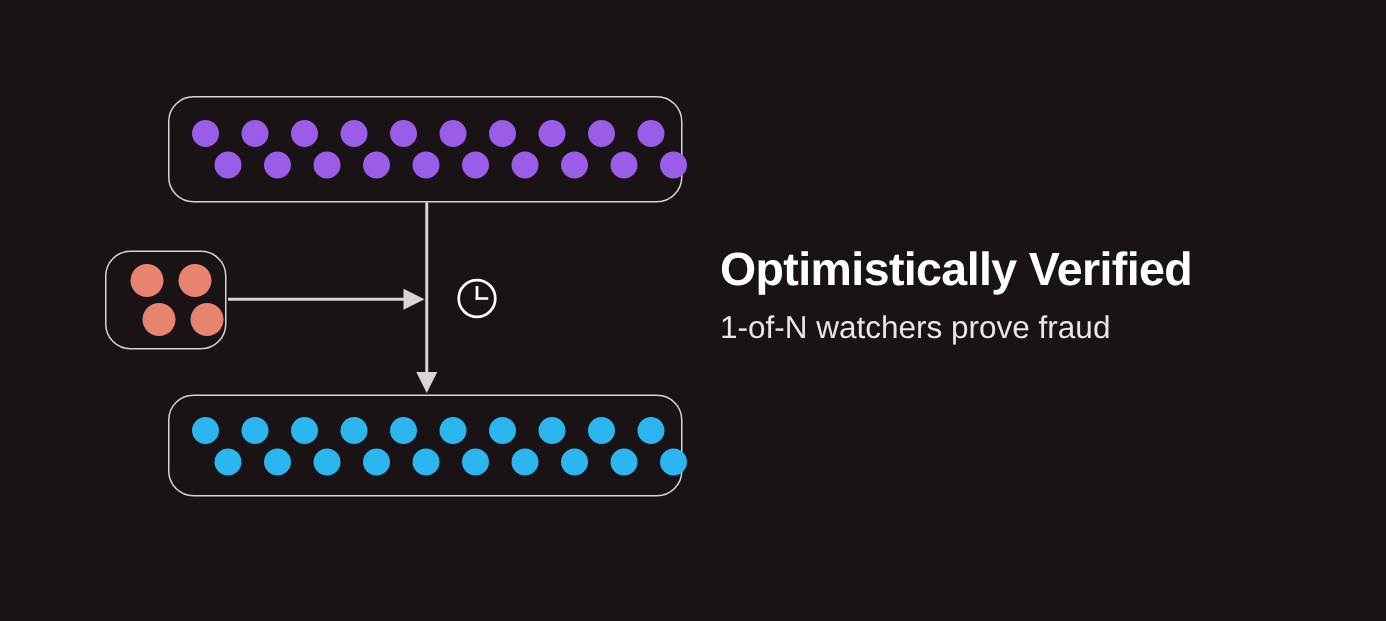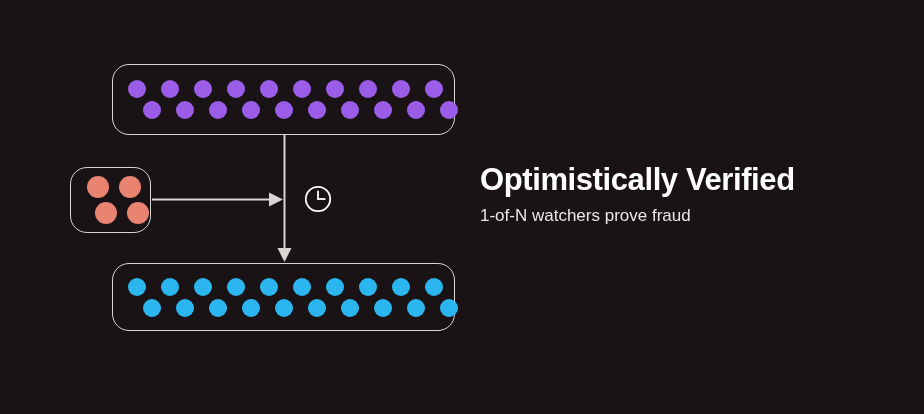--- a/index.html
+++ b/index.html
@@ -128,21 +128,21 @@
   #heading {
     margin: 0;
     font-size: 31px;
     font-weight: bold;
     line-height: 1.12;
     letter-spacing: -0.4px;
     color: #ffffff;
   }
   #subheading {
     margin: 7px 0 0 0;
-    font-size: 17px;
+    font-size: 21px;
     font-weight: normal;
     line-height: 1.3;
     color: #e8e6e6;
   }
 </style>
 </head>
 <body style="background: rgb(25, 19, 22);">
 
 <div id="stage">
 

